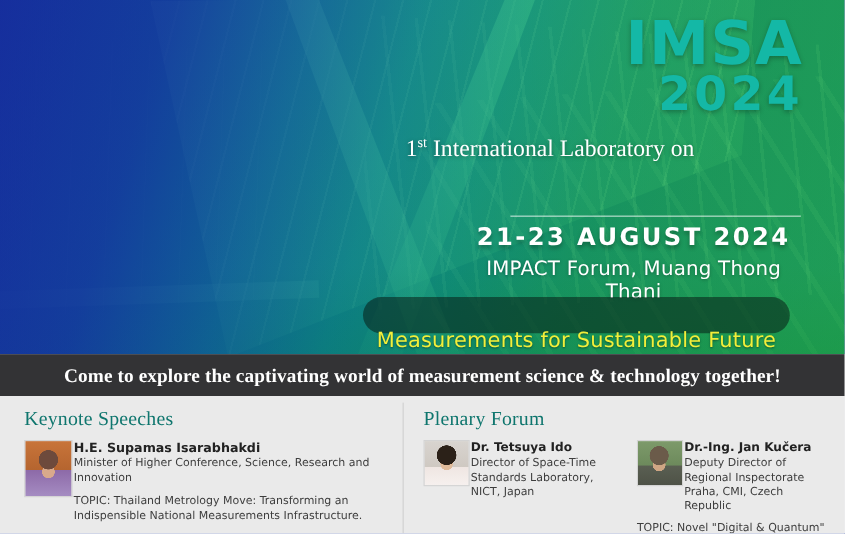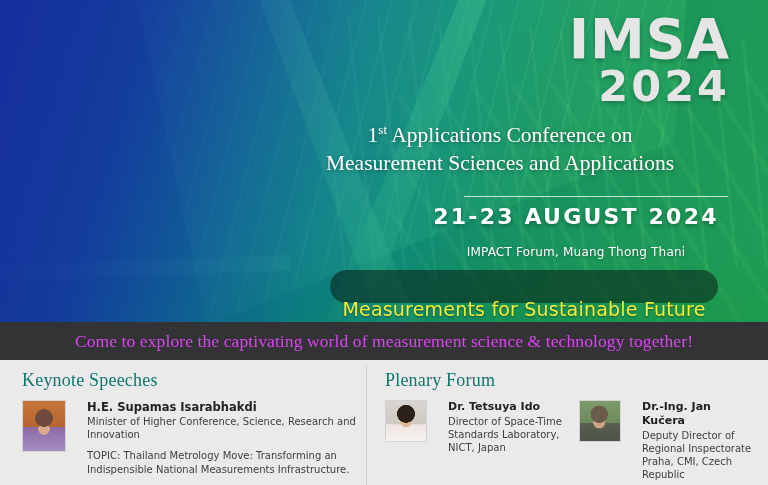--- a/index.html
+++ b/index.html
@@ -163,21 +163,21 @@
       rgba(25,190,70,0.20) 70%,
       rgba(35,205,60,0.30) 100%);
   }
 
   
   .logo {
     position: absolute;
     right: 38px;
     top: 14px;
     text-align: right;
-    color: #e5e5e5;
+    color: #14b8a6;
     line-height: 0.92;
     text-shadow: 0 2px 5px rgba(0,0,0,0.28);
   }
   .logo-main {
     font-family: "DejaVu Sans", sans-serif;
     font-size: 55px;
     font-weight: bold;
     letter-spacing: 1px;
     display: block;
   }
@@ -228,26 +228,26 @@
     color: #ffffff;
     font-family: "DejaVu Sans", sans-serif;
     font-size: 22px;
     font-weight: bold;
     letter-spacing: 2.2px;
     text-shadow: 0 2px 4px rgba(0,0,0,0.30);
   }
   .venue-line {
     position: absolute;
     right: 40px;
-    top: 245px;
+    top: 234px;
     width: 304px;
     text-align: center;
     color: #ffffff;
     font-family: "DejaVu Sans", sans-serif;
-    font-size: 12px;
+    font-size: 18px;
     letter-spacing: 0.2px;
     text-shadow: 0 1px 3px rgba(0,0,0,0.30);
   }
 
   .tagline-pill {
     position: absolute;
     left: 330px;
     top: 270px;
     width: 388px;
     height: 33px;
@@ -270,24 +270,25 @@
   .band {
     position: relative;
     width: 768px;
     height: 38px;
     background: #333335;
     display: flex;
     align-items: center;
     justify-content: center;
   }
   .band-text {
-    color: #d946ef;
+    color: #ffffff;
     font-family: "Liberation Serif", serif;
     font-size: 17.5px;
     letter-spacing: 0.1px;
+    font-weight: bold;
   }
 
   
   .content {
     position: relative;
     width: 768px;
     height: 125px;
     background: #eaeaea;
     display: flex;
   }
@@ -312,21 +313,21 @@
     font-family: "Liberation Serif", serif;
     font-size: 18px;
     color: #0f766e;
     font-weight: normal;
     margin: 0 0 9px 0;
     letter-spacing: 0.2px;
   }
 
   .person {
     display: flex;
-    gap: 21px;
+    gap: 1px;
     margin-bottom: 7px;
   }
   .avatar {
     width: 42px;
     height: 50px;
     flex: 0 0 42px;
     border: 1px solid #d3d3d3;
     background: #c8c8c8;
     overflow: hidden;
     position: relative;
@@ -406,22 +407,21 @@
     </div>
     <div class="hero-tint"></div>
     <div class="hero-tint2"></div>
 
     <div class="logo">
       <span class="logo-main">IMSA</span>
       <span class="logo-year">2024</span>
     </div>
 
     <div class="conf-title">
-      <span class="title-l1"><span>1</span><span class="sup">st</span><span> Applications Conference on</span></span>
-      <span class="title-l2">Measurement Sciences and Applications</span>
+      <span class="title-l1"><span>1</span><span class="sup">st</span><span> International Laboratory on</span></span>
     </div>
 
     <div class="rule"></div>
 
     <div class="date-line">21-23 AUGUST 2024</div>
     <div class="venue-line">IMPACT Forum, Muang Thong Thani</div>
 
     <div class="tagline-pill">
       <span class="tagline-text">Measurements for Sustainable Future</span>
     </div>

